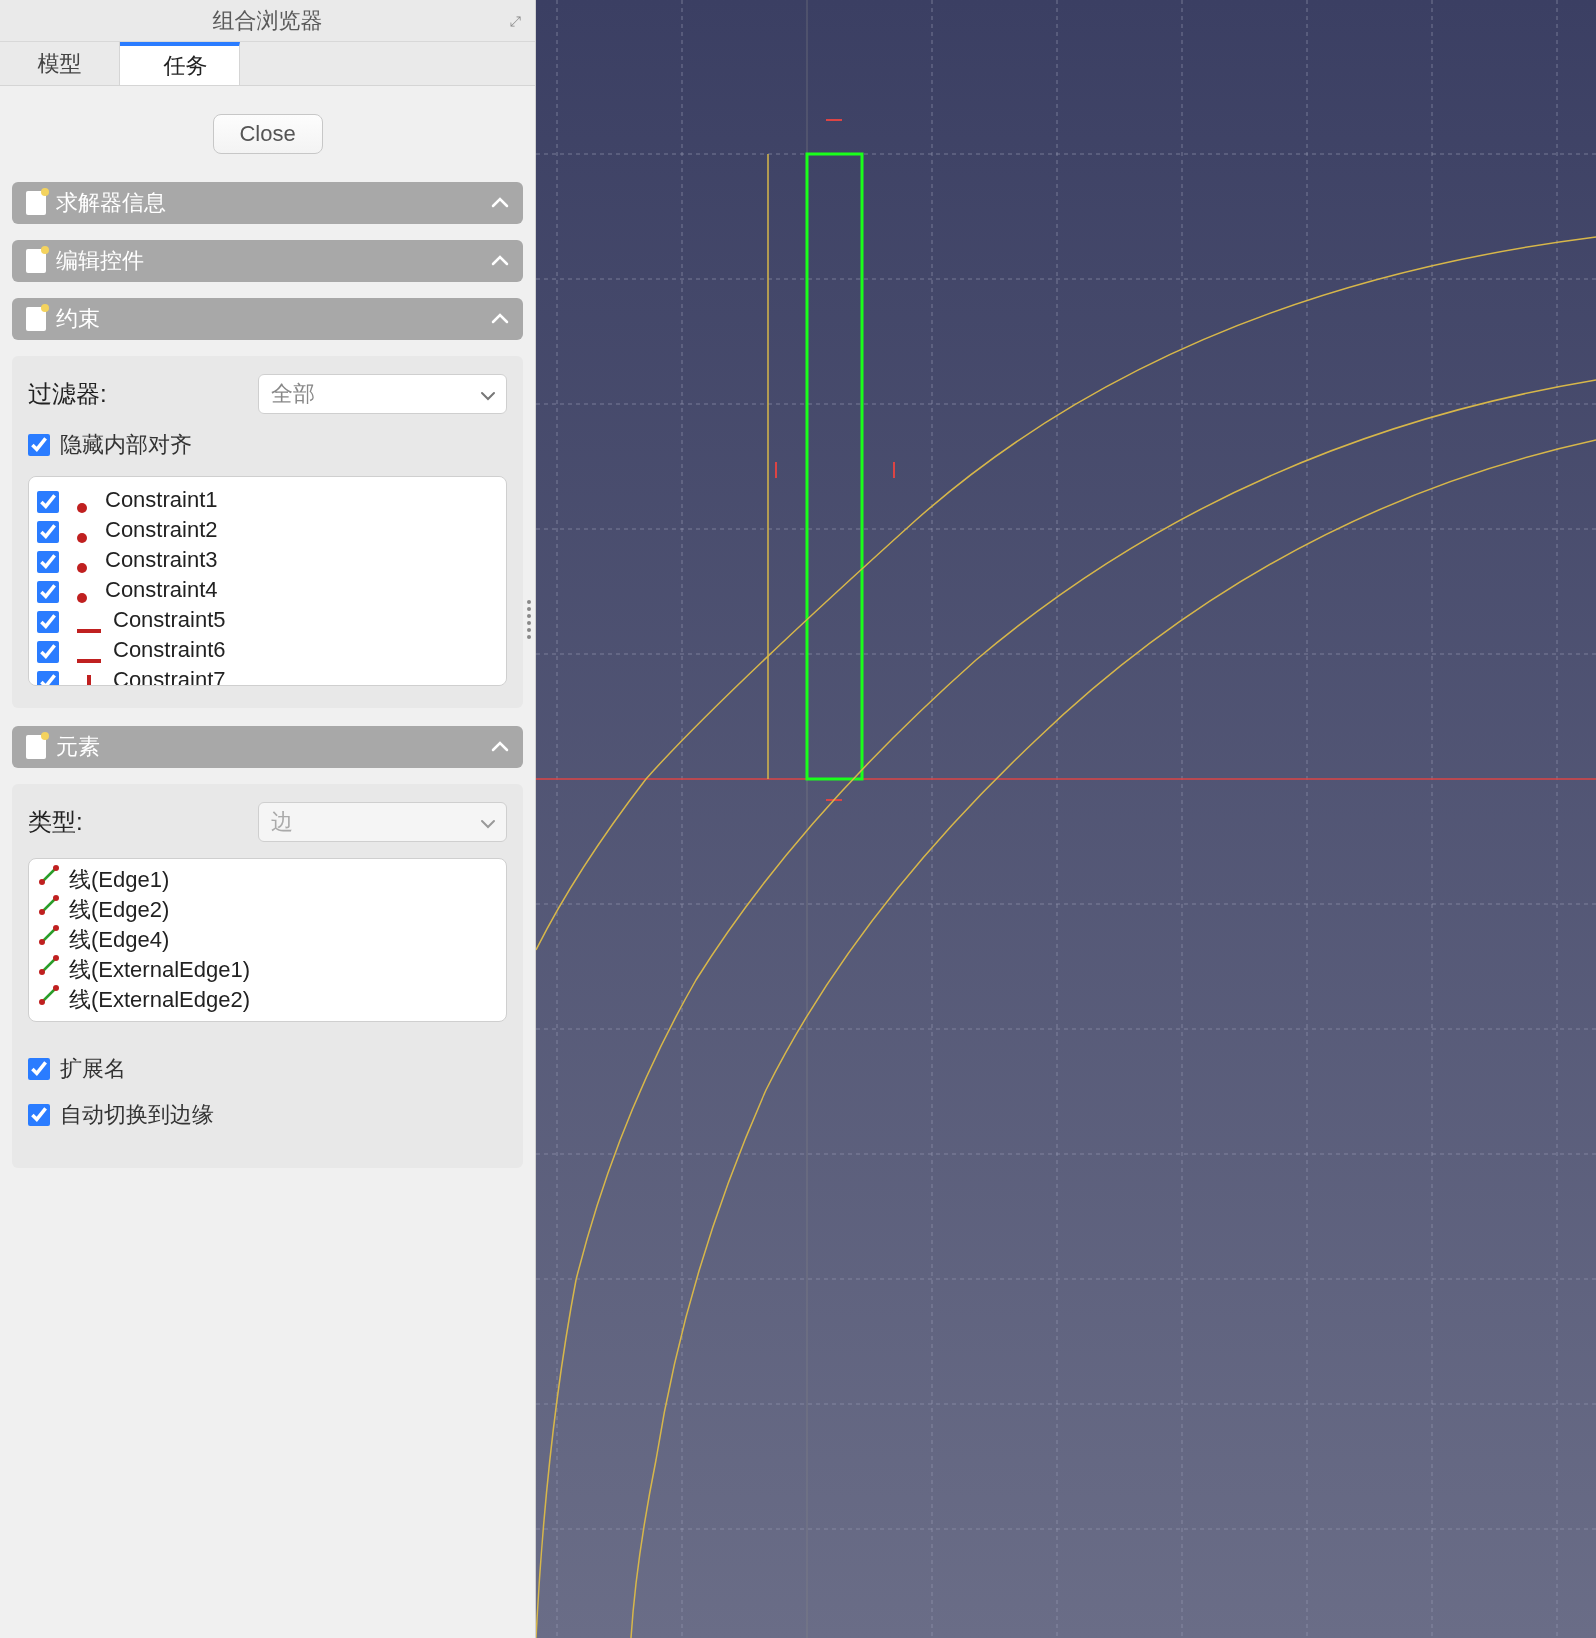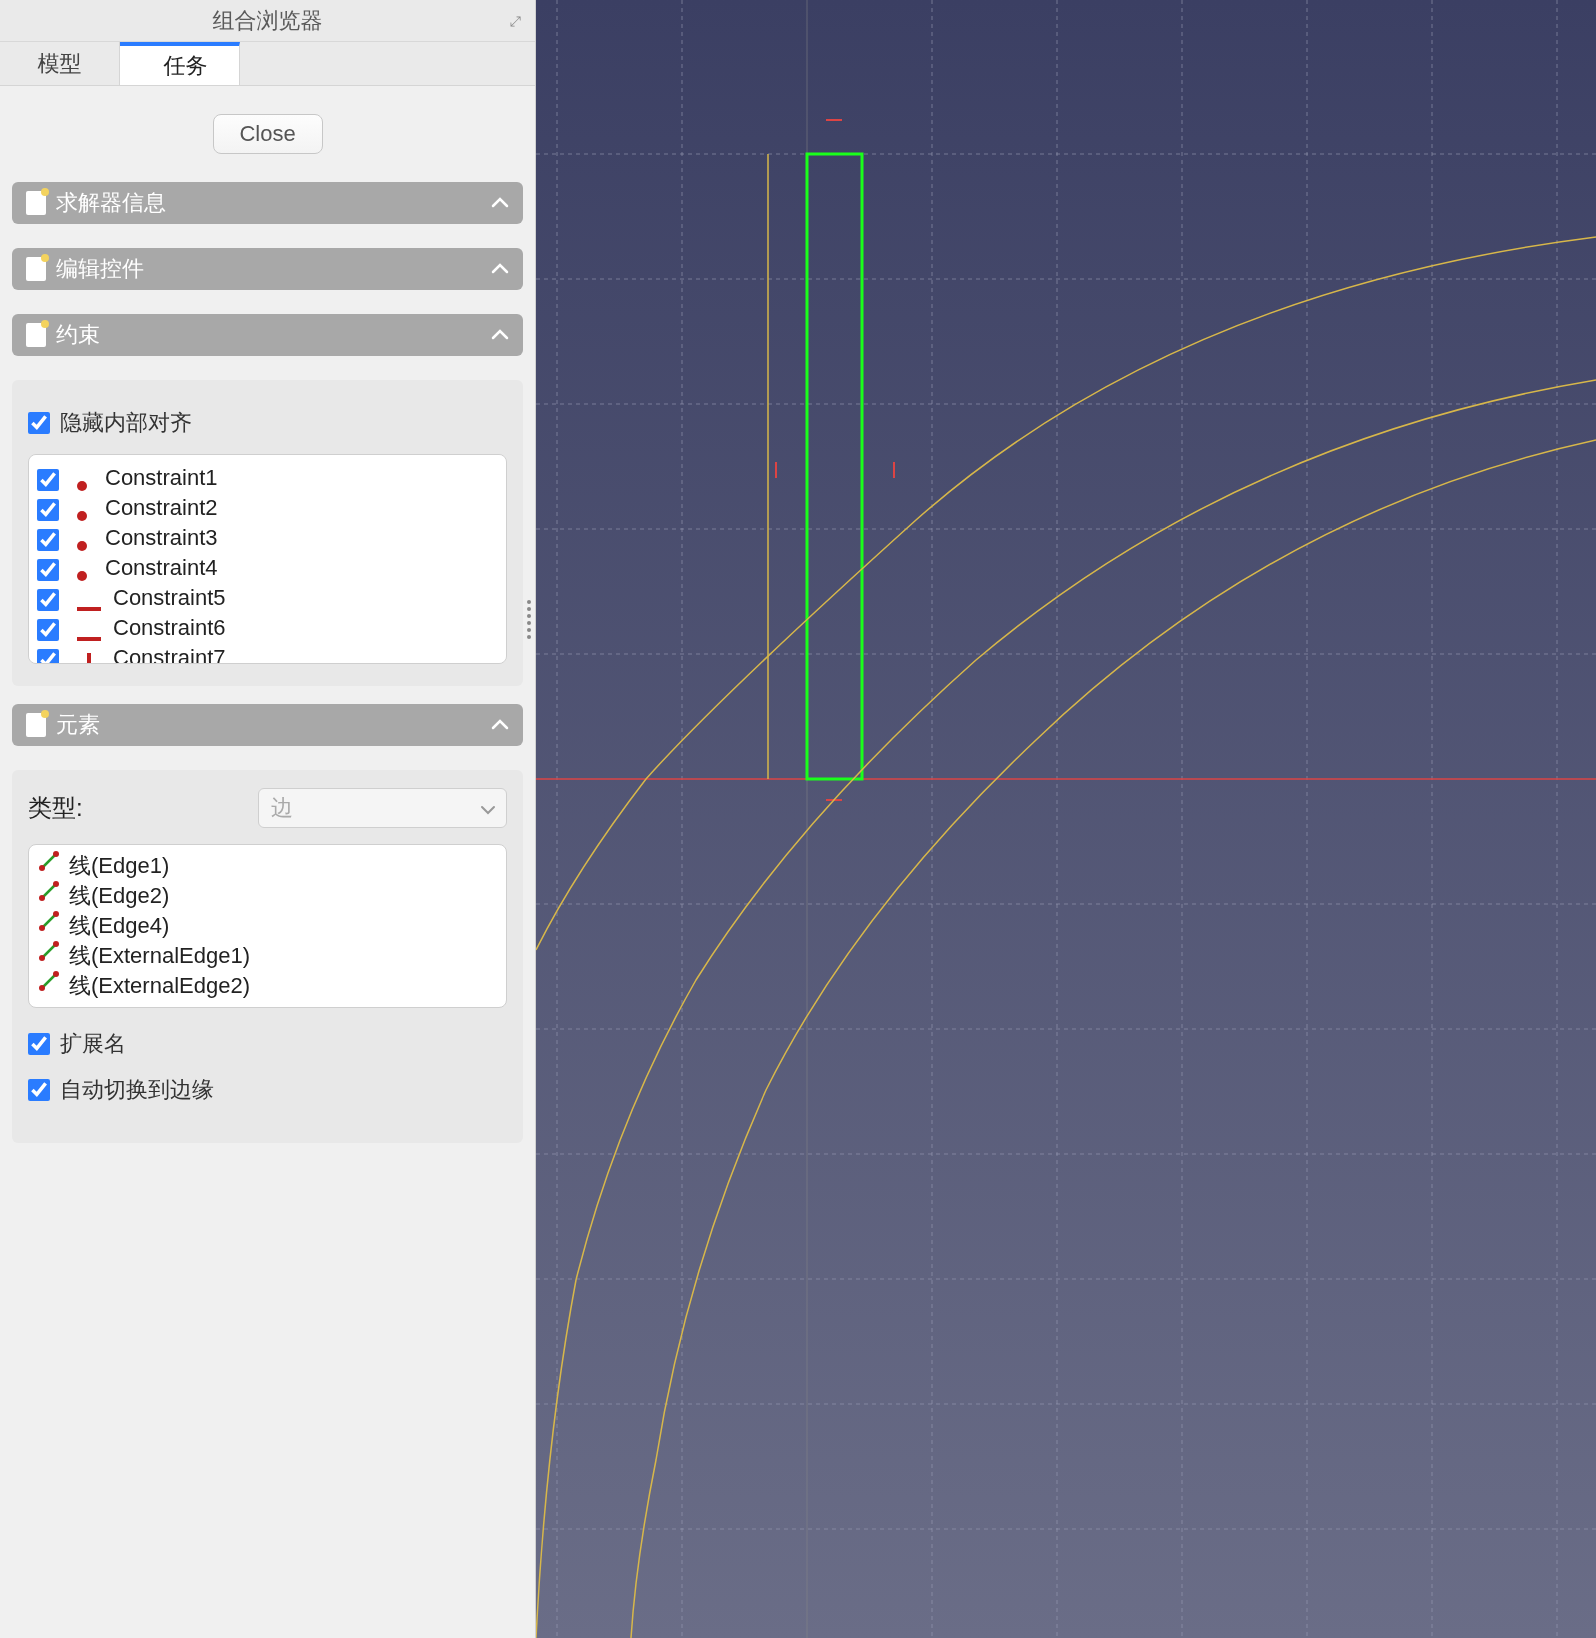--- a/index.html
+++ b/index.html
@@ -65,21 +65,21 @@
   width: 110px;
   height: 40px;
   background: linear-gradient(#fdfdfd,#f3f3f3);
   border: 1px solid #c7c7c7;
   border-radius: 8px;
   font-size: 22px;
   color: #555;
 }
 
 .section-header {
-  margin: 0 12px 24px 12px;
+  margin: 0 12px 16px 12px;
   height: 42px;
   background: #a8a8a8;
   border-radius: 6px;
   display: flex;
   align-items: center;
   padding: 0 14px;
   color: #fff;
   font-size: 22px;
   position: relative;
 }
@@ -270,20 +270,31 @@
   <div class="section-header">
     <span class="doc-icon"></span>
     <span>约束</span>
     <span class="chevron">
       <svg width="18" height="12" viewBox="0 0 18 12">
           <path d="M2 9 L9 2 L16 9" stroke="#fff" stroke-width="2.5" fill="none" stroke-linecap="round"></path>
         </svg>
     </span>
   </div>
   <div class="section-body">
+    <div class="row">
+      <span class="row-label">过滤器:</span>
+      <div class="select">
+        <span>全部</span>
+        <span class="select-arrow">
+          <svg width="16" height="10" viewBox="0 0 16 10">
+              <path d="M2 2 L8 8 L14 2" stroke="#777" stroke-width="2" fill="none" stroke-linecap="round"></path>
+            </svg>
+        </span>
+      </div>
+    </div>
     <div class="check-row">
       <input type="checkbox" checked="" style="">
       <span>隐藏内部对齐</span>
     </div>
     <div class="listbox" id="constraints-list">
         <div class="list-item">
           <input type="checkbox" checked="" style="">
           <span class="dot-icon"></span>
           <span>Constraint1</span>
         </div>
@@ -387,21 +398,21 @@
             <svg width="20" height="20">
               <line x1="3" y1="17" x2="17" y2="3" stroke="#2a9d2a" stroke-width="2.5"></line>
               <circle cx="3" cy="17" r="3" fill="#c02020"></circle>
               <circle cx="17" cy="3" r="3" fill="#c02020"></circle>
             </svg>
           </span>
           <span>线(ExternalEdge2)</span>
         </div>
       </div>
 
-    <div class="check-row" style="margin-top:21px;">
+    <div class="check-row" style="margin-top:32px;">
       <input type="checkbox" checked="" style="">
       <span>扩展名</span>
     </div>
     <div class="check-row">
       <input type="checkbox" checked="" style="">
       <span>自动切换到边缘</span>
     </div>
   </div>
 </div>
 

